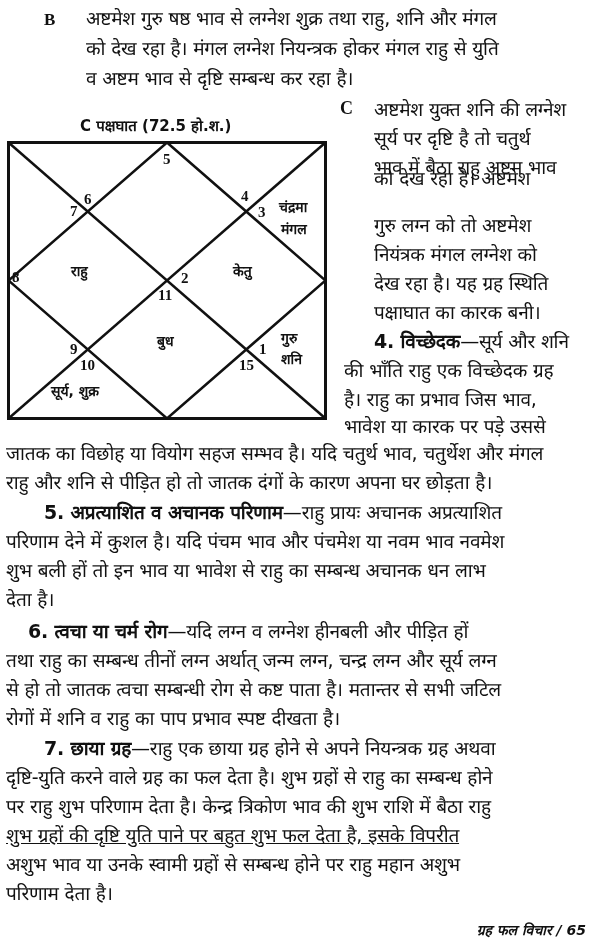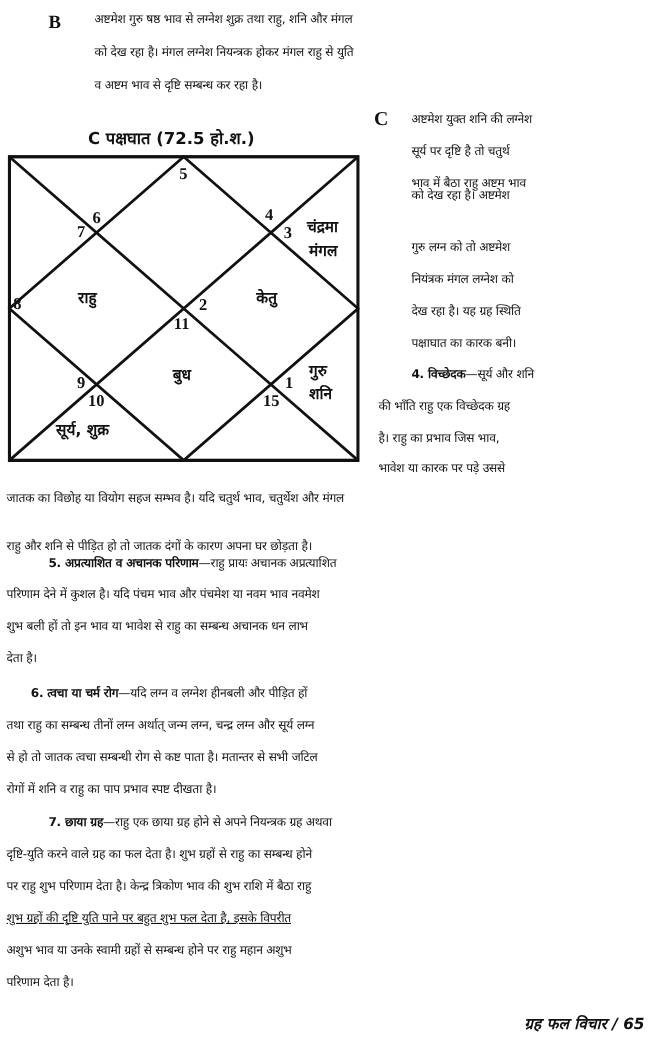--- a/index.html
+++ b/index.html
@@ -1,18 +1,18 @@
 <!DOCTYPE html>
 <html><head>
 <meta charset="utf-8">
 <style>
   html, body { margin: 0; padding: 0; background: #ffffff; }
   body { width: 600px; height: 948px; position: relative; overflow: hidden;
          font-family: "DejaVu Sans", "Liberation Sans", sans-serif; color: #111; }
-  .line { position: absolute; white-space: nowrap; font-size: 11px; line-height: 24px; letter-spacing: -0.2px; }
+  .line { position: absolute; white-space: nowrap; font-size: 19px; line-height: 24px; letter-spacing: -0.2px; }
   .bold { font-weight: bold; }
   .label-b { position: absolute; left: 44px; top: 10px; font-family: "Liberation Serif", serif; font-size: 17px; font-weight: bold; }
   .label-c { position: absolute; left: 340px; top: 98px; font-family: "Liberation Serif", serif; font-size: 18px; font-weight: bold; }
   .chart-title { position: absolute; left: 80px; top: 115px; font-size: 15px; font-weight: bold; white-space: nowrap; }
   .chart { position: absolute; left: 7px; top: 141px; width: 320px; height: 279px; }
   .chart svg { position: absolute; left: 0; top: 0; }
   .hnum { position: absolute; font-family: "Liberation Serif", serif; font-weight: bold; font-size: 15px; }
   .planet { position: absolute; font-size: 14px; font-weight: bold; white-space: nowrap; text-align: right; line-height: 20px; }
   .footer { position: absolute; right: 14px; top: 920px; font-size: 14px; font-weight: bold; font-style: italic; }
 </style>
@@ -66,21 +66,21 @@
 <div class="line" style="left:374px; top:271px;">देख रहा है। यह ग्रह स्थिति</div>
 <div class="line" style="left:374px; top:300px;">पक्षाघात का कारक बनी।</div>
 
 <div class="line" style="left:374px; top:329px;text-align:right;">
   <span class="bold">4. विच्छेदक</span><span>—सूर्य और शनि</span>
 </div>
 <div class="line" style="left:344px; top:358px;">की भाँति राहु एक विच्छेदक ग्रह</div>
 <div class="line" style="left:344px; top:387px;">है। राहु का प्रभाव जिस भाव,</div>
 <div class="line" style="left:344px; top:414px;">भावेश या कारक पर पड़े उससे</div>
 <div class="line" style="left:6px; top:441px;">जातक का विछोह या वियोग सहज सम्भव है। यदि चतुर्थ भाव, चतुर्थेश और मंगल</div>
-<div class="line" style="left:6px; top:485px;">राहु और शनि से पीड़ित हो तो जातक दंगों के कारण अपना घर छोड़ता है।</div>
+<div class="line" style="left:6px; top:470px;">राहु और शनि से पीड़ित हो तो जातक दंगों के कारण अपना घर छोड़ता है।</div>
 
 <div class="line" style="left:44px; top:500px;">
   <span class="bold">5. अप्रत्याशित व अचानक परिणाम</span><span>—राहु प्रायः अचानक अप्रत्याशित</span>
 </div>
 <div class="line" style="left:6px; top:529px;">परिणाम देने में कुशल है। यदि पंचम भाव और पंचमेश या नवम भाव नवमेश</div>
 <div class="line" style="left:6px; top:558px;">शुभ बली हों तो इन भाव या भावेश से राहु का सम्बन्ध अचानक धन लाभ</div>
 <div class="line" style="left:6px; top:587px;">देता है।</div>
 
 <div class="line" style="left:28px; top:619px;">
   <span class="bold">6. त्वचा या चर्म रोग</span><span>—यदि लग्न व लग्नेश हीनबली और पीड़ित हों</span>

